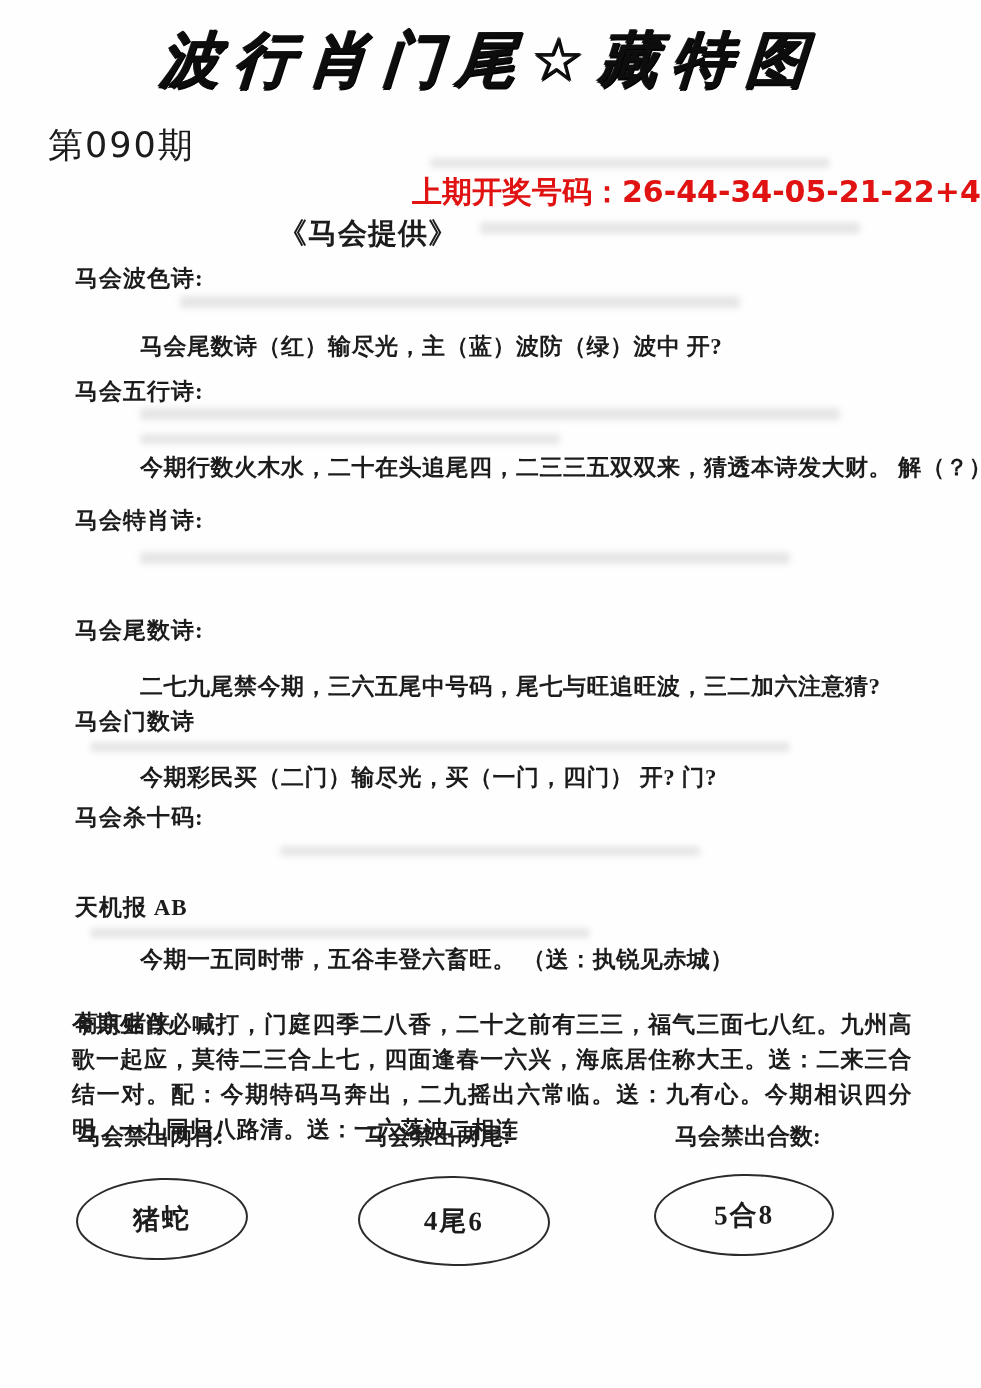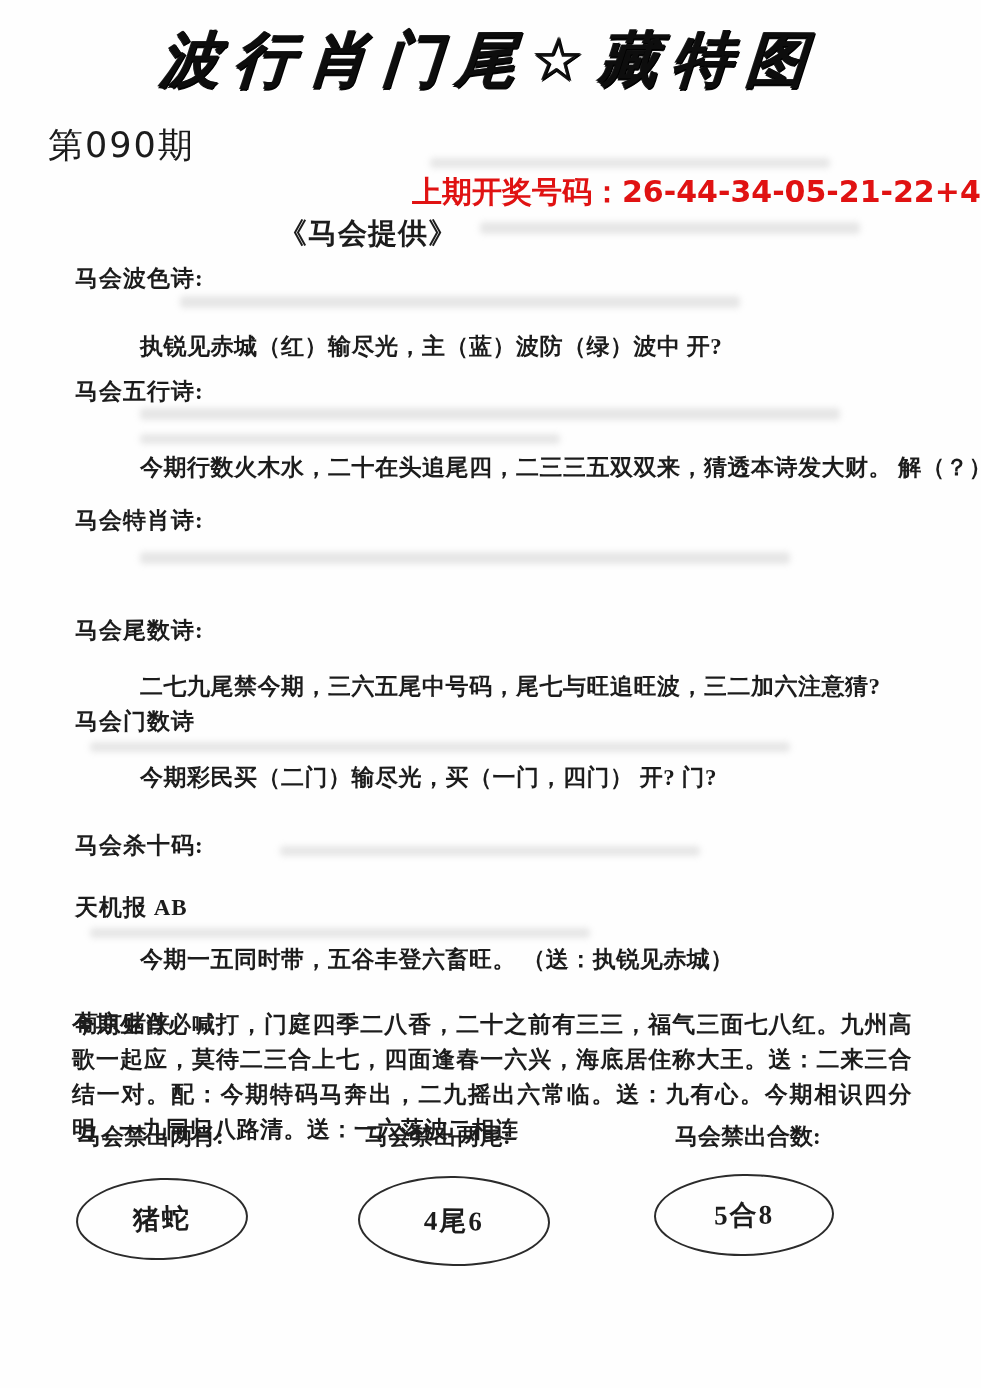--- a/index.html
+++ b/index.html
@@ -89,34 +89,34 @@
   <div class="smudge" style="left:90px;top:742px;width:700px;height:10px;"></div>
   <div class="smudge" style="left:280px;top:846px;width:420px;height:10px;"></div>
   <div class="smudge" style="left:90px;top:928px;width:500px;height:10px;"></div>
 
   <div class="title">波行肖门尾☆藏特图</div>
   <div class="issue">第090期</div>
   <div class="lastdraw" style="color: rgb(224, 18, 18);">上期开奖号码：26-44-34-05-21-22+49</div>
   <div class="provider">《马会提供》</div>
 
   <div class="label" style="top:263px;">马会波色诗:</div>
-  <div class="poem" style="top:331px;">执锐见赤城（红）输尽光，主（蓝）波防（绿）波中 开?</div>
+  <div class="poem" style="top:331px;">马会尾数诗（红）输尽光，主（蓝）波防（绿）波中 开?</div>
 
   <div class="label" style="top:376px;">马会五行诗:</div>
   <div class="poem" style="top:452px;">今期行数火木水，二十在头追尾四，二三三五双双来，猜透本诗发大财。 解（？）</div>
 
   <div class="label" style="top:505px;">马会特肖诗:</div>
 
   <div class="label" style="top:615px;">马会尾数诗:</div>
   <div class="poem" style="top:671px;text-align:center;">二七九尾禁今期，三六五尾中号码，尾七与旺追旺波，三二加六注意猜?</div>
 
   <div class="label" style="top:706px;">马会门数诗</div>
   <div class="poem" style="top:762px;">今期彩民买（二门）输尽光，买（一门，四门） 开? 门?</div>
 
-  <div class="label" style="top:802px;margin-top:28px;">马会杀十码:</div>
+  <div class="label" style="top:802px;">马会杀十码:</div>
 
   <div class="label" style="top:892px;">天机报 AB</div>
   <div class="poem" style="top:944px;">今期一五同时带，五谷丰登六畜旺。 （送：执锐见赤城）</div>
 
   <div class="label" style="top:972px;margin-top:36px;">葡京赌侠</div>
   <div class="para" style="top:1007px;">今期生肖必喊打，门庭四季二八香，二十之前有三三，福气三面七八红。九州高歌一起应，莫待二三合上七，四面逢春一六兴，海底居住称大王。送：二来三合结一对。配：今期特码马奔出，二九摇出六常临。送：九有心。今期相识四分明，一九同归八路清。送：一六落波二相连</div>
 
   <div class="banlabel" style="left:78px;top:1121px;">马会禁出两肖:</div>
   <div class="banlabel" style="left:365px;top:1121px;">马会禁出两尾:</div>
   <div class="banlabel" style="left:675px;top:1121px;">马会禁出合数:</div>

